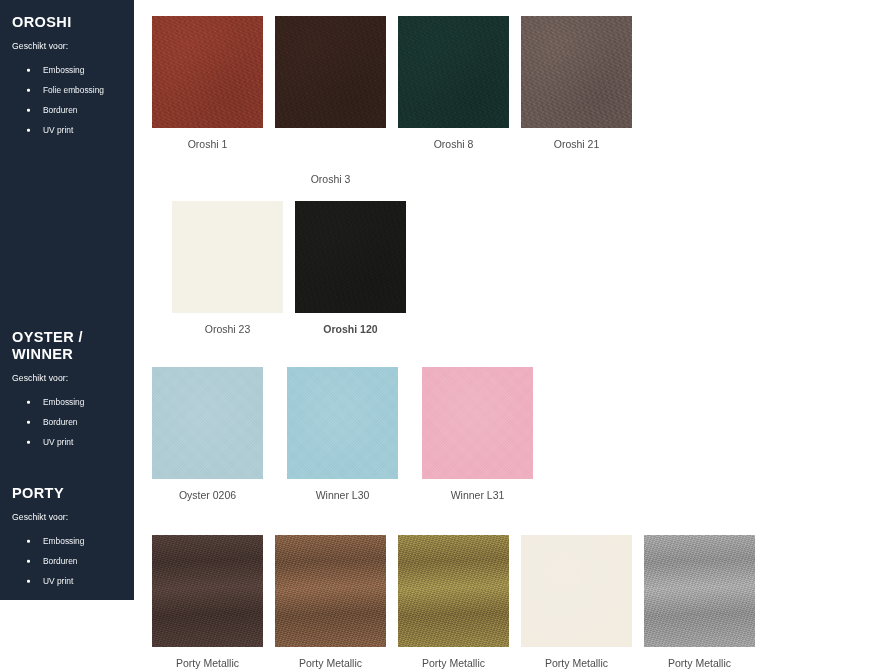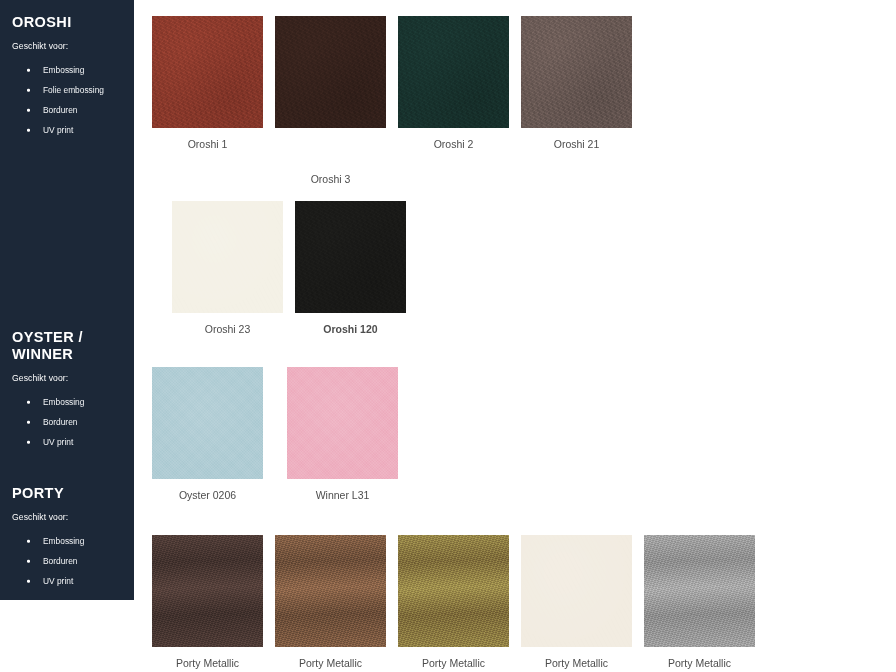--- a/index.html
+++ b/index.html
@@ -220,21 +220,21 @@
       <div class="swatch-cell">
         <span class="swatch-chip" style="background-color: rgb(140, 58, 44);"></span>
         <span class="swatch-label" style="color: rgb(77, 77, 77);">Oroshi 1</span>
       </div>
       <div class="swatch-cell">
         <span class="swatch-chip" style="background-color: rgb(54, 34, 28);"></span>
         <span class="swatch-label" style="color: rgb(77, 77, 77); margin-top: 44px;">Oroshi 3</span>
       </div>
       <div class="swatch-cell">
         <span class="swatch-chip" style="background-color: rgb(24, 51, 46);"></span>
-        <span class="swatch-label" style="color: rgb(77, 77, 77);">Oroshi 2</span>
+        <span class="swatch-label" style="color: rgb(77, 77, 77);">Oroshi 8</span>
       </div>
       <div class="swatch-cell">
         <span class="swatch-chip" style="background-color: rgb(106, 90, 85);"></span>
         <span class="swatch-label" style="color: rgb(77, 77, 77);">Oroshi 21</span>
       </div>
     </div>
 
     <div class="swatch-row row-gap-2">
       <div class="swatch-cell">
         <span class="swatch-chip smooth" style="background-color: rgb(244, 241, 230);"></span>
@@ -245,20 +245,24 @@
         <span class="swatch-label" style="color: rgb(77, 77, 77); font-weight: bold;">Oroshi 120</span>
       </div>
     </div>
 
     <div class="swatch-row row-gap-3">
       <div class="swatch-cell">
         <span class="swatch-chip suede" style="background-color: rgb(175, 204, 212);"></span>
         <span class="swatch-label" style="color: rgb(77, 77, 77);">Oyster 0206</span>
       </div>
       <div class="swatch-cell">
+        <span class="swatch-chip suede" style="background-color: rgb(160, 203, 214);"></span>
+        <span class="swatch-label" style="color: rgb(77, 77, 77);">Winner L30</span>
+      </div>
+      <div class="swatch-cell">
         <span class="swatch-chip suede" style="background-color: rgb(238, 175, 192);"></span>
         <span class="swatch-label" style="color: rgb(77, 77, 77);">Winner L31</span>
       </div>
     </div>
 
     <div class="swatch-row">
       <div class="swatch-cell">
         <span class="swatch-chip metallic" style="background-color: rgb(74, 56, 51);"></span>
         <span class="swatch-label" style="color: rgb(77, 77, 77);">Porty Metallic
 Brown</span>

